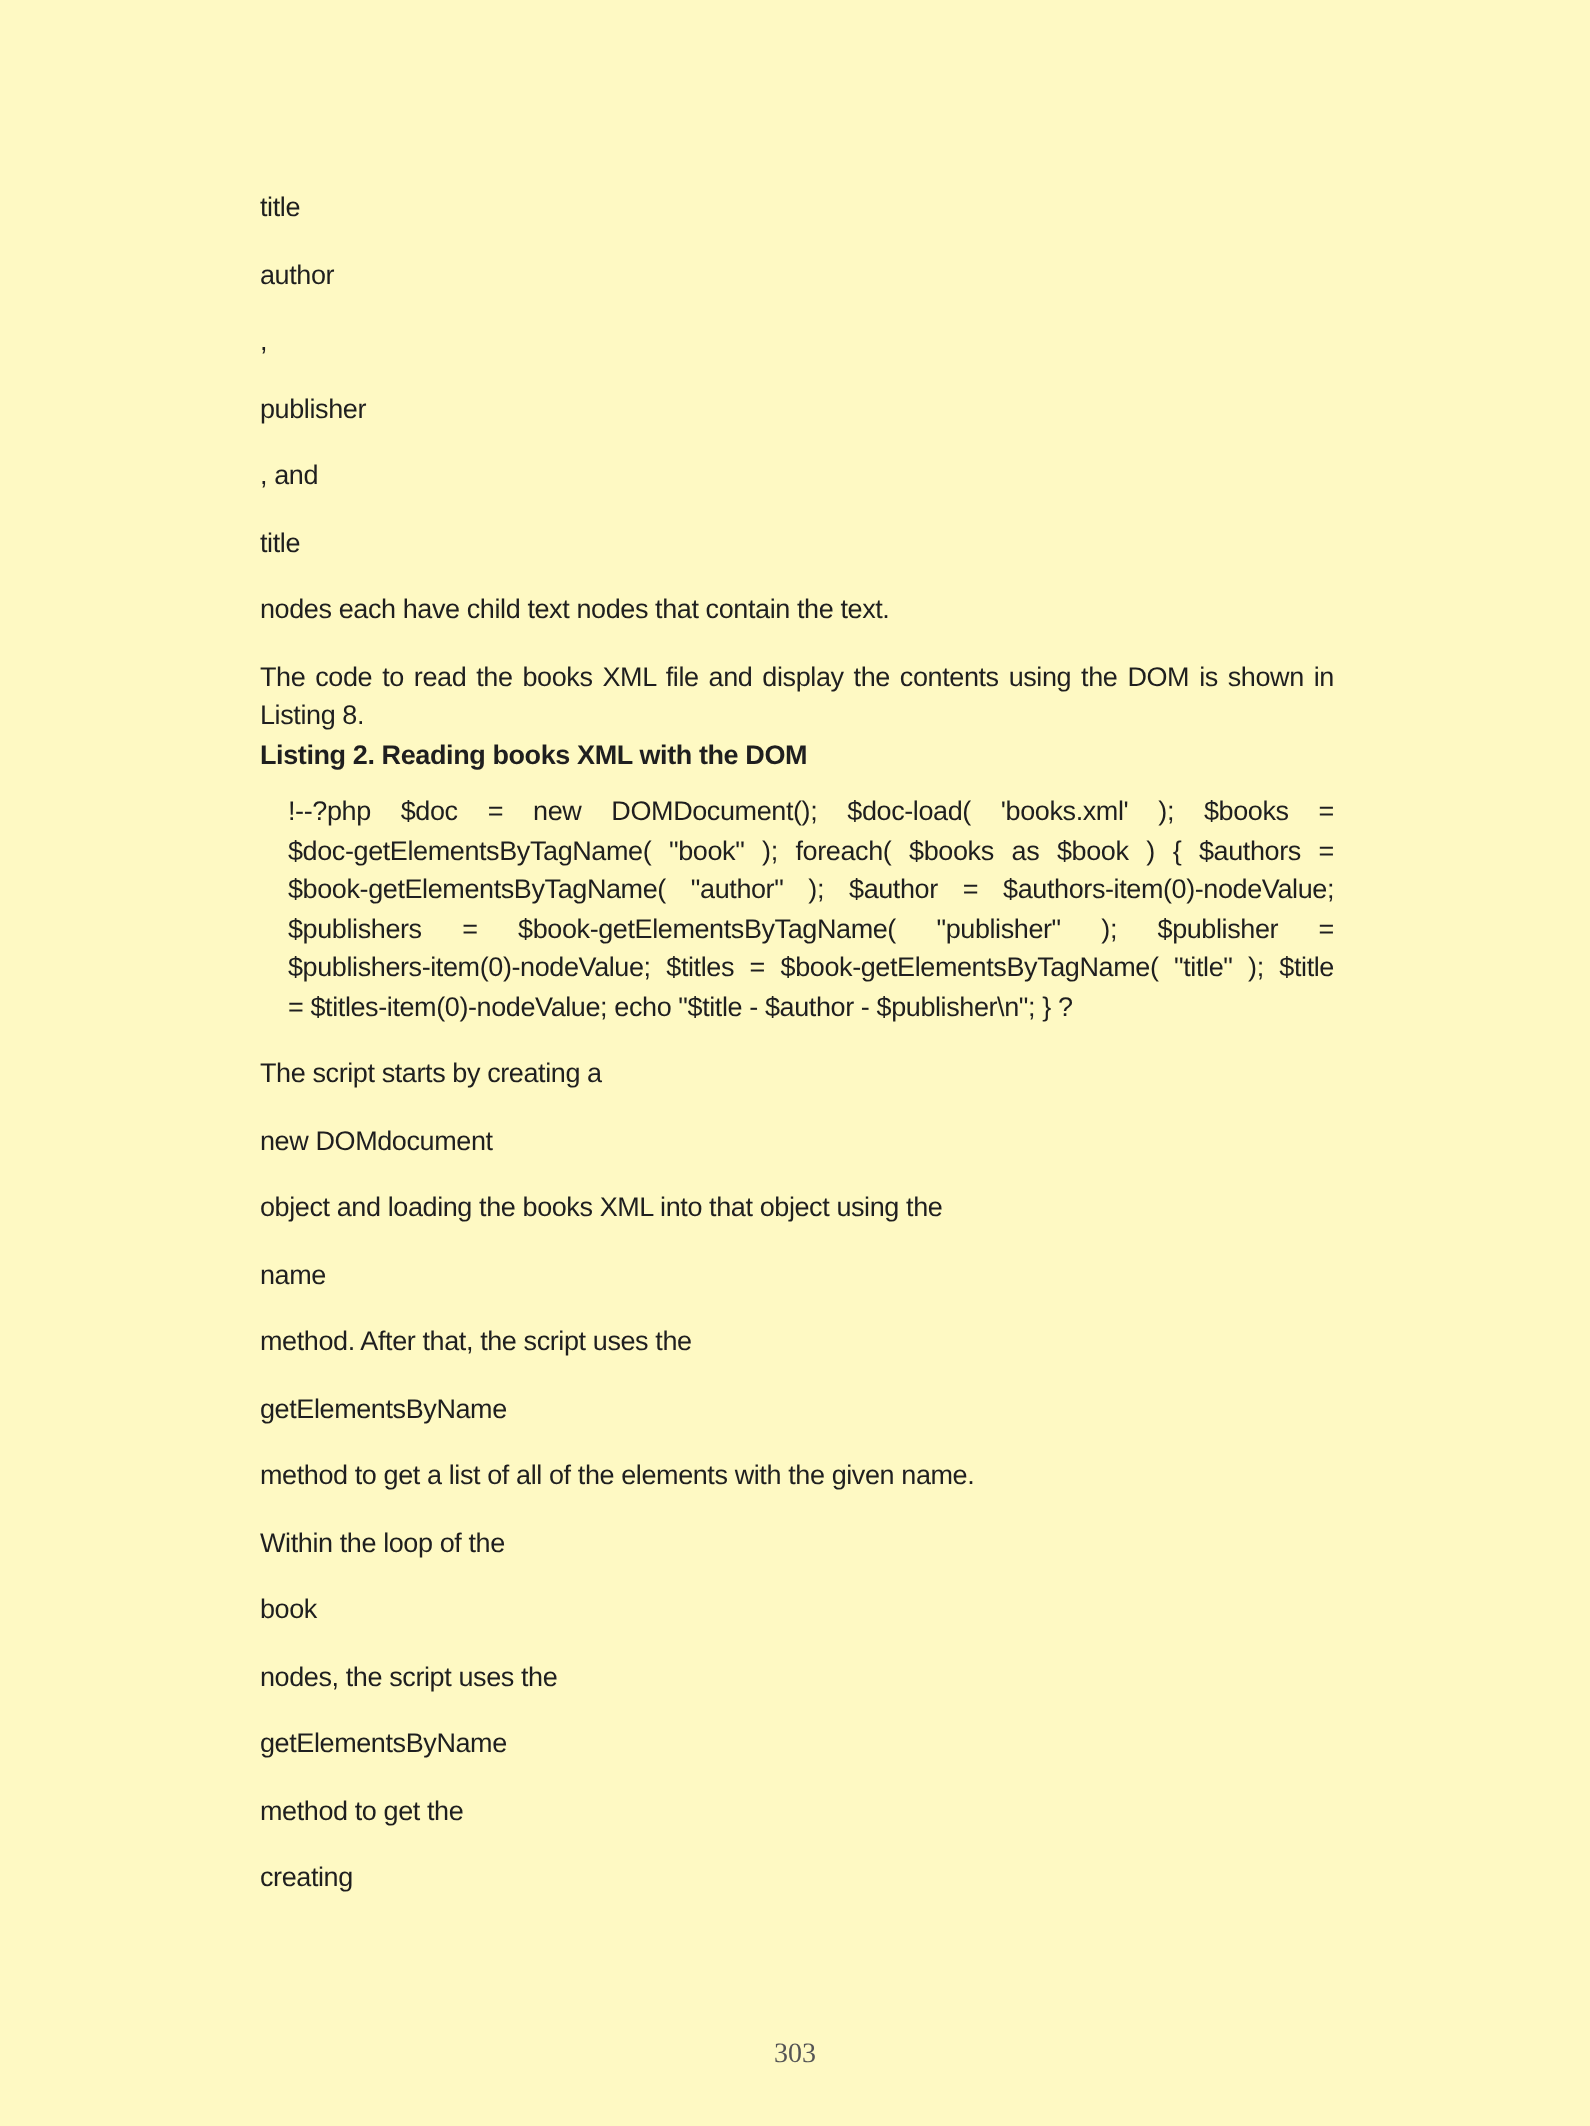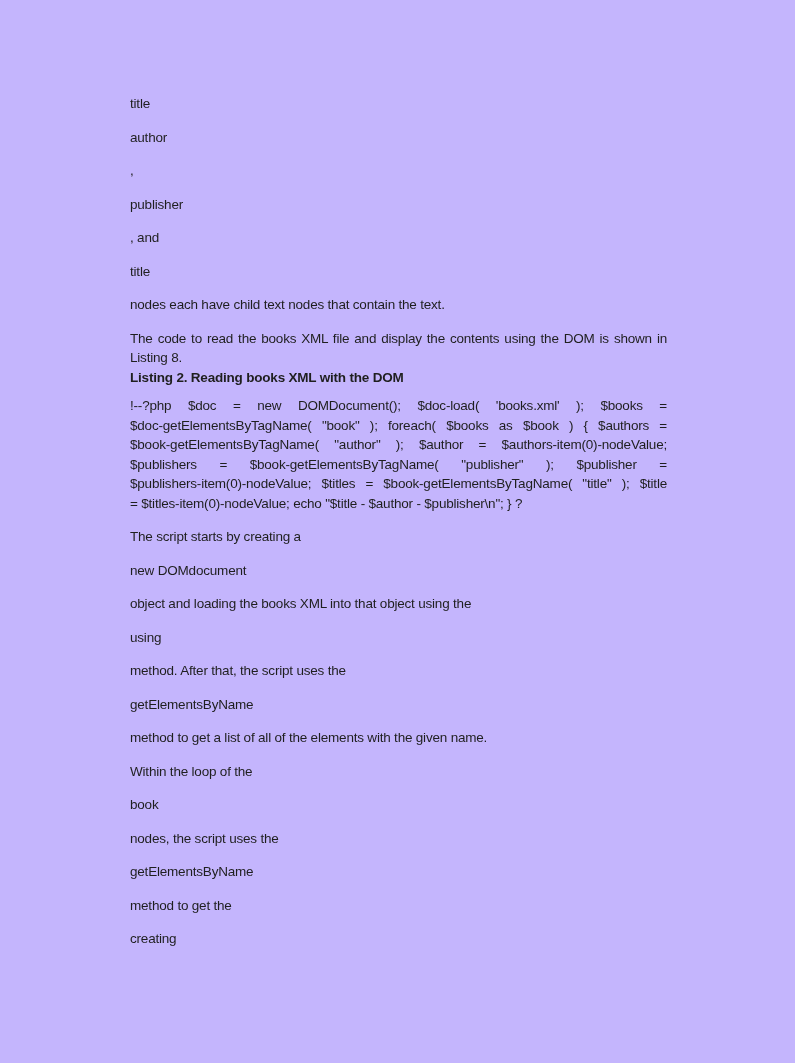--- a/index.html
+++ b/index.html
@@ -4,21 +4,21 @@
 <style>
   html, body {
     margin: 0;
     padding: 0;
     background: #ffffff;
   }
   .page {
     position: relative;
     width: 795px;
     height: 1063px;
-    background: #c4b5fd;
+    background: #fef9c3;
     overflow: hidden;
     font-family: "Liberation Sans", "DejaVu Sans", sans-serif;
     color: #1f1f1f;
     box-sizing: border-box;
   }
   .content {
     position: absolute;
     top: 94px;
     left: 130px;
     width: 537px;
@@ -42,20 +42,21 @@
   }
   .code-block {
     margin: 0 0 14px 0;
   }
   .code-line {
     font-size: 13.5px;
     line-height: 19.5px;
     letter-spacing: -0.2px;
     text-align: justify;
     text-align-last: justify;
+    margin-left: 14px;
   }
   .code-line:last-child {
     text-align-last: left;
   }
   .footer {
     position: absolute;
     left: 0;
     bottom: 27px;
     width: 100%;
     text-align: center;
@@ -86,26 +87,27 @@
       <div class="code-line">$doc-getElementsByTagName( "book" ); foreach( $books as $book ) { $authors =</div>
       <div class="code-line">$book-getElementsByTagName( "author" ); $author = $authors-item(0)-nodeValue;</div>
       <div class="code-line">$publishers = $book-getElementsByTagName( "publisher" ); $publisher =</div>
       <div class="code-line">$publishers-item(0)-nodeValue; $titles = $book-getElementsByTagName( "title" ); $title</div>
       <div class="code-line">= $titles-item(0)-nodeValue; echo "$title - $author - $publisher\n"; } ?</div>
     </div>
 
     <p class="para">The script starts by creating a</p>
     <p class="para">new DOMdocument</p>
     <p class="para">object and loading the books XML into that object using the</p>
-    <p class="para">using</p>
+    <p class="para">name</p>
     <p class="para">method. After that, the script uses the</p>
     <p class="para">getElementsByName</p>
     <p class="para">method to get a list of all of the elements with the given name.</p>
     <p class="para">Within the loop of the</p>
     <p class="para">book</p>
     <p class="para">nodes, the script uses the</p>
     <p class="para">getElementsByName</p>
     <p class="para">method to get the</p>
     <p class="para">creating</p>
 
   </div>
 
+  <div class="footer">303</div>
 </div>
 
 </body></html>

